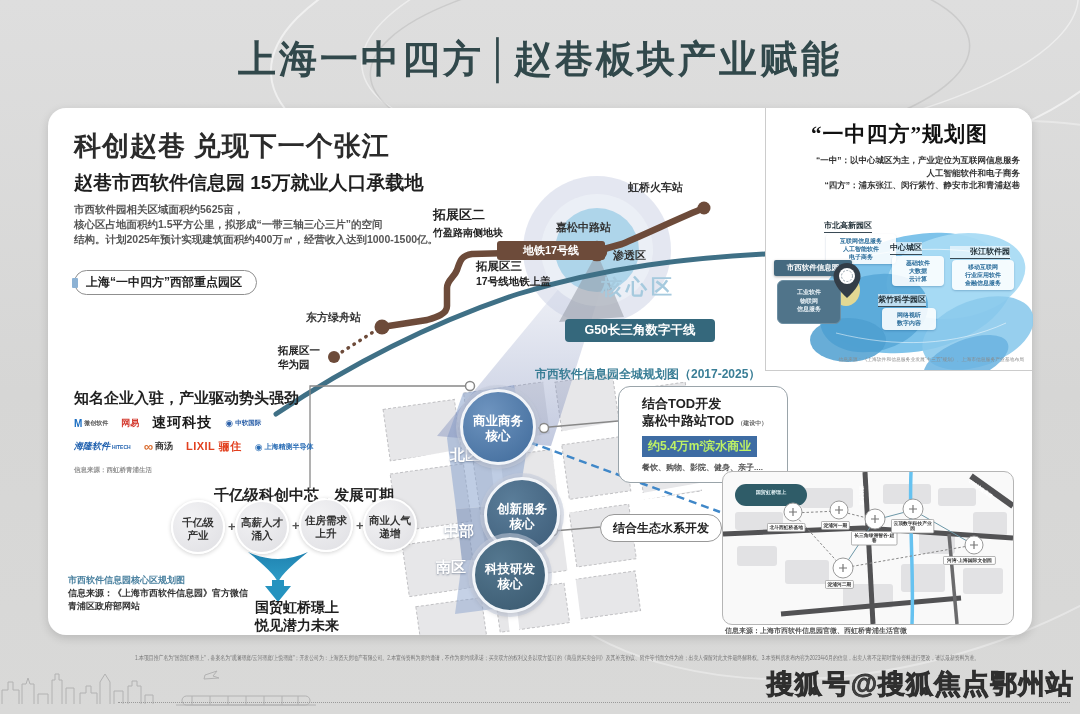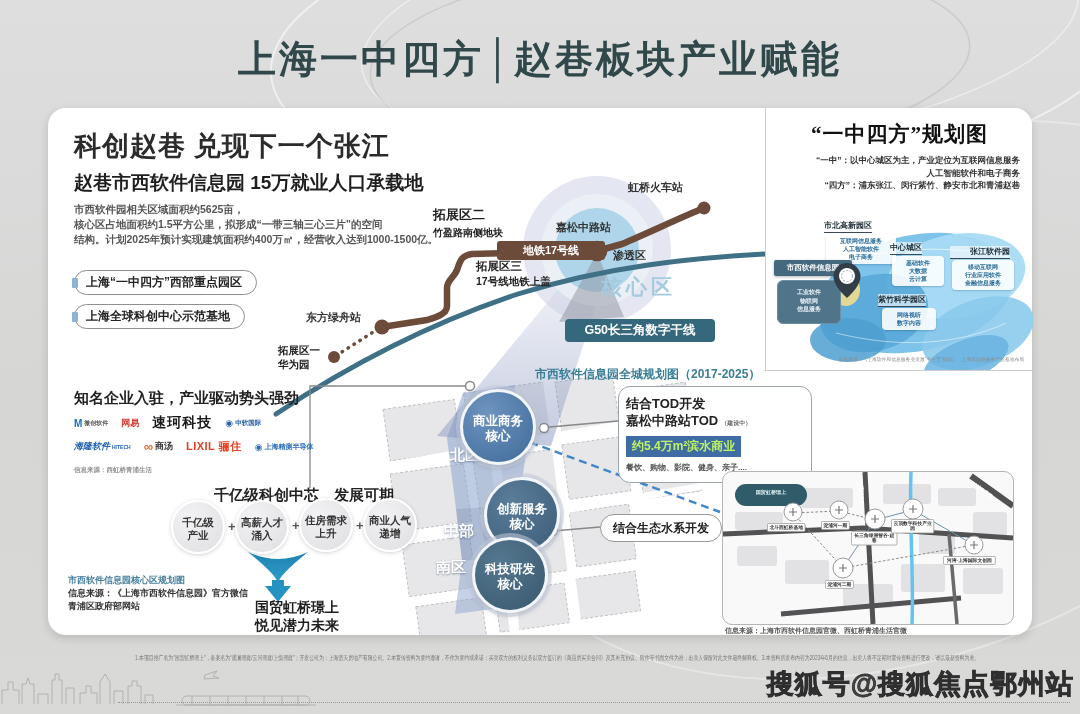--- a/index.html
+++ b/index.html
@@ -28,22 +28,22 @@
   .m-caption .c1{color:#49809f;}
   
   .maplbl{font-size:11px;font-weight:700;color:#333;white-space:nowrap;}
   .pill{color:#fff;font-weight:700;text-align:center;white-space:nowrap;}
   .hexin{font-size:21px;font-weight:800;color:#a6cade;letter-spacing:4px;}
   .plan-cap{color:#3a7e96;font-size:12px;font-weight:800;white-space:nowrap;}
   .district{font-size:15px;font-weight:800;color:#fff;text-shadow:0 1px 2px rgba(40,60,90,.5);}
   .core{width:76px;height:76px;border-radius:50%;border:3px solid #f2f5f9;color:#fff;
     text-align:center;font-size:12.5px;font-weight:700;line-height:15px;padding-top:22px;
     box-sizing:border-box;box-shadow:0 0 0 4px rgba(195,202,218,.55),0 2px 6px rgba(0,0,0,.25);}
-  .tod{left:570px;top:278px;width:194px;background:#fff;border:1.5px solid #9aa4aa;
-    border-radius:12px;padding:8px 11px 9px 7px;box-sizing:border-box;}
+  .tod{left:570px;top:278px;width:170px;background:#fff;border:1.5px solid #9aa4aa;
+    border-radius:12px;padding:8px 11px 9px 23px;box-sizing:border-box;}
   .tod .t1{font-size:13px;font-weight:800;color:#222;line-height:17px;}
   .tod .tag{font-size:6px;color:#666;font-weight:700;margin-left:3px;}
   .tod .bar{display:inline-block;margin-top:4px;background:#3e6ca3;color:#bef264;font-size:12px;
     font-weight:800;padding:2px 6px;}
   .tod .d{margin-top:5px;font-size:8px;color:#555;font-weight:700;}
   .eco{left:552px;top:406px;width:120px;height:26px;border:1.5px solid #999;border-radius:14px;
     background:#fff;text-align:center;line-height:26px;font-size:12px;font-weight:800;color:#222;}
   
   .mo-title{left:118px;top:378px;width:276px;text-align:center;font-size:15px;font-weight:800;color:#222;}
   .mo-circle{width:54px;height:54px;border-radius:50%;background:radial-gradient(circle at 35% 30%,#f2f2f4,#dfdfe3);
@@ -177,24 +177,20 @@
     <div class="abs serif headline">科创赵巷  兑现下一个张江</div>
     <div class="abs subhead">赵巷市西软件信息园  15万就业人口承载地</div>
     <div class="abs para">
       <div>市西软件园相关区域面积约5625亩，</div>
       <div>核心区占地面积约1.5平方公里，拟形成“一带三轴三心三片”的空间</div>
       <div>结构。计划2025年预计实现建筑面积约400万㎡，经营收入达到1000-1500亿。</div>
     </div>
     <div class="abs badge" style="top:162px;">
       <span class="bullet"></span>
       <span>上海“一中四方”西部重点园区</span>
-    </div>
-    <div class="abs badge" style="top:196px;">
-      <span class="bullet"></span>
-      <span>上海全球科创中心示范基地</span>
     </div>
     <div class="abs ent-title">知名企业入驻，产业驱动势头强劲</div>
 
     <div class="abs logo-row" style="top:306px;">
       <div class="logo">
         <span style="font-size:10px;font-weight:900;color:#1b6ec2;">M</span>
         <span style="font-size:6px;color:#555;font-weight:700;">微创软件</span>
       </div>
       <div class="logo">
         <span style="font-size:9px;font-weight:900;color:#d43a2f;">网易</span>

